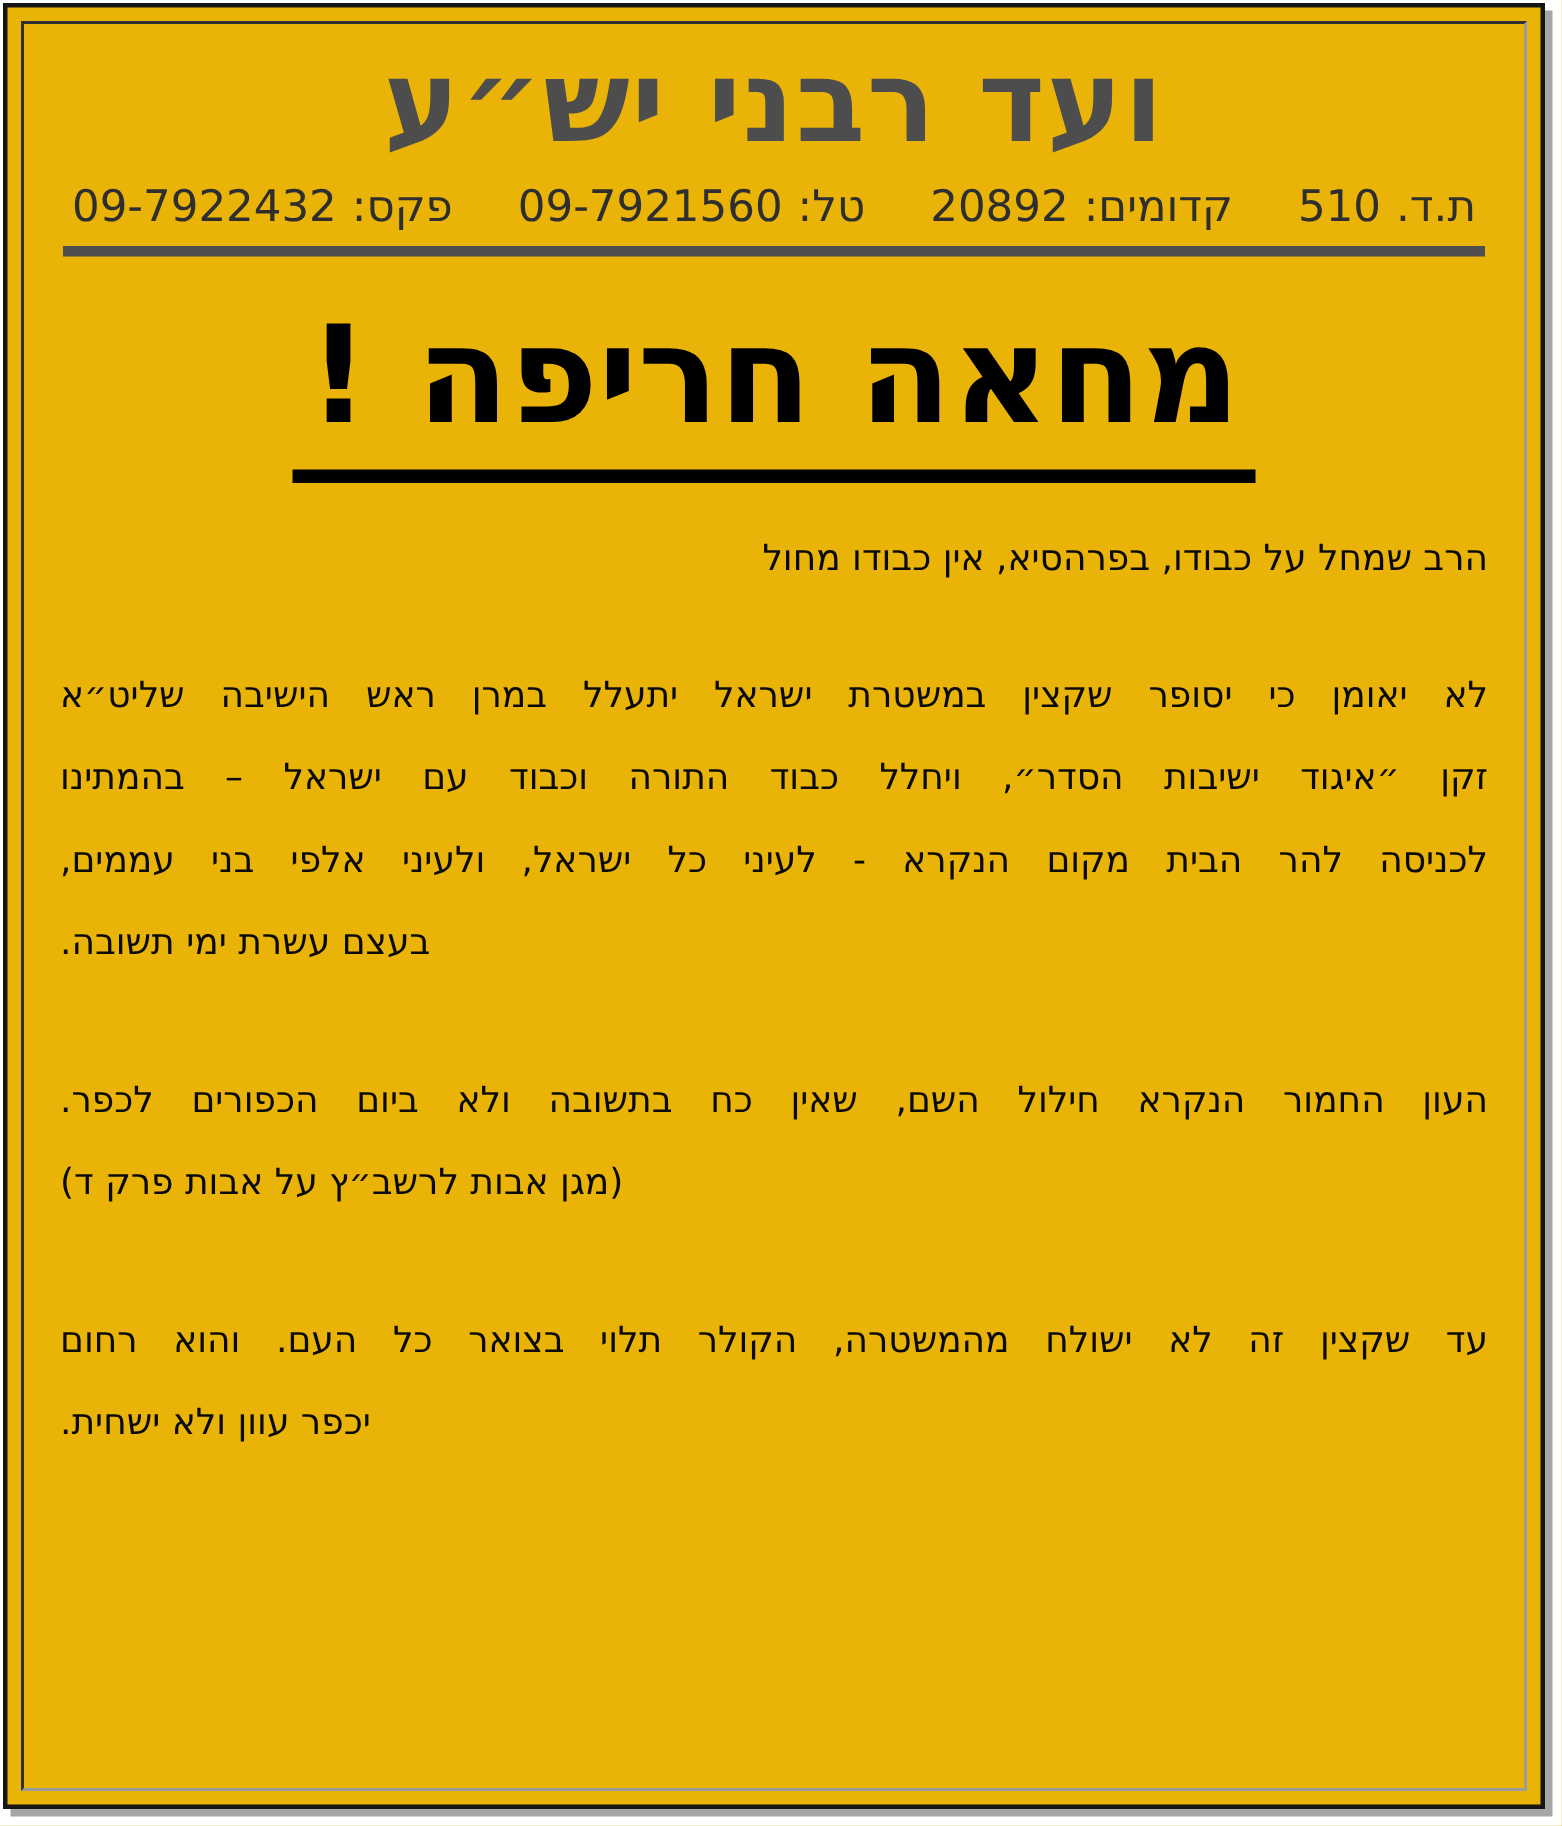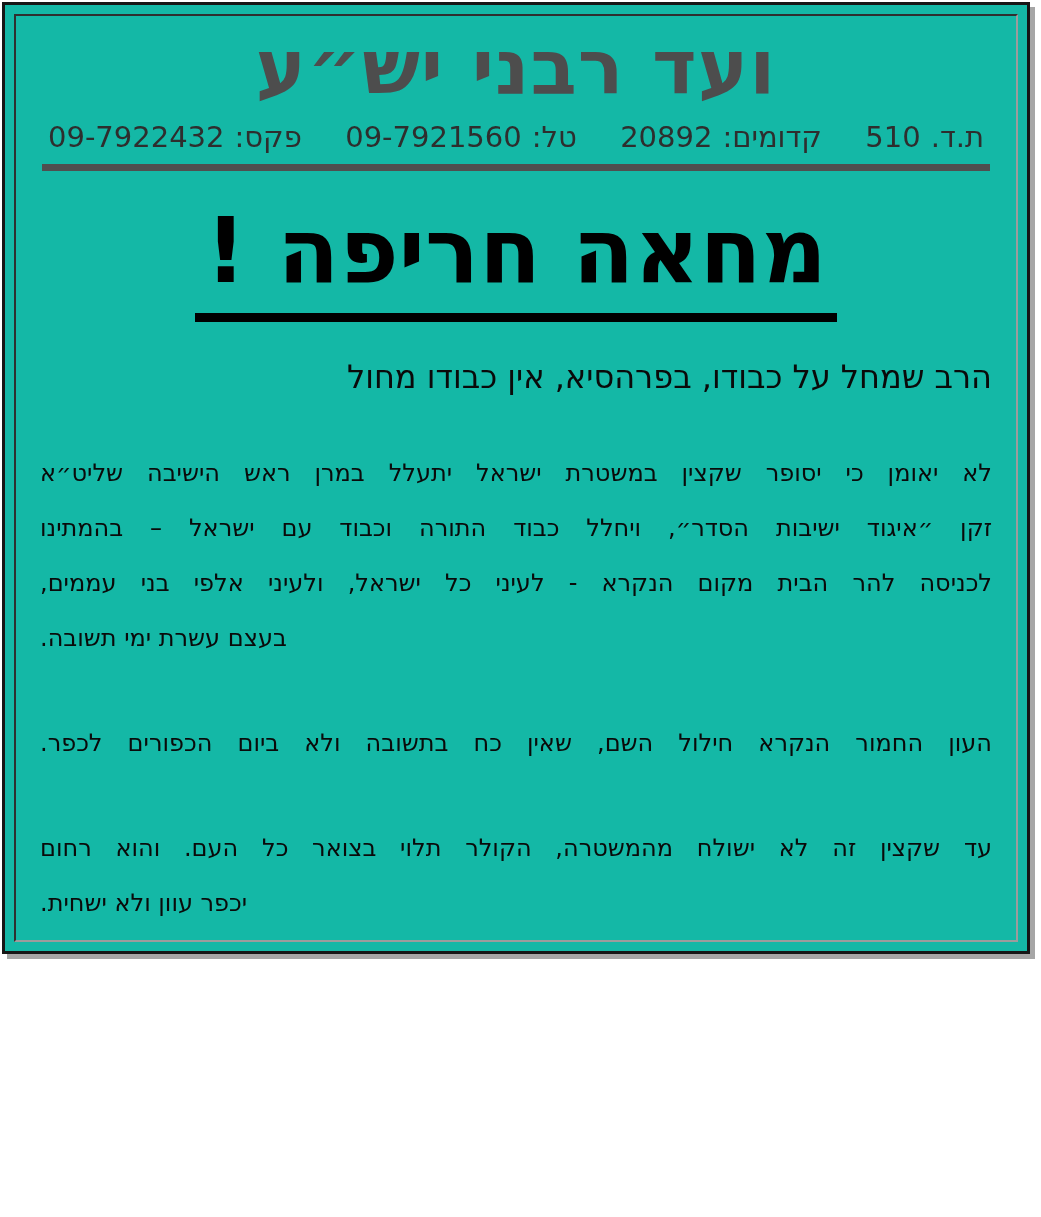--- a/index.html
+++ b/index.html
@@ -12,23 +12,23 @@
     width: 1041px;
     height: 1217px;
     position: relative;
     overflow: hidden;
   }
   .page {
     position: absolute;
     top: 2px;
     left: 2px;
     width: 1028px;
-    height: 952px;
+    height: 1204px;
     box-sizing: border-box;
-    background: #14b8a6;
+    background: #eab308;
     border: 3px solid #161616;
     box-shadow: 5px 5px 0 #a6a6a6;
   }
   .inner-frame {
     position: absolute;
     top: 9px;
     left: 9px;
     right: 9px;
     bottom: 9px;
     box-sizing: border-box;
@@ -75,21 +75,21 @@
     font-size: 90px;
     font-weight: bold;
     color: #000000;
     line-height: 1.02;
     border-bottom: 9px solid #000000;
     padding: 0 10px 16px 10px;
     text-align: center;
   }
   .opening-line {
     margin-top: 36px;
-    font-size: 32px;
+    font-size: 24px;
     color: #0a0a0a;
     text-align: right;
   }
   .para { margin-top: 50px; }
   .para-tight { }
   .line {
     font-size: 24px;
     line-height: 55px;
     color: #0a0a0a;
   }
@@ -139,20 +139,21 @@
 
       <div class="para">
         <div class="line j-full">לא יאומן כי יסופר שקצין במשטרת ישראל יתעלל במרן ראש הישיבה שליט״א</div>
         <div class="line j-full">זקן ״איגוד ישיבות הסדר״, ויחלל כבוד התורה וכבוד עם ישראל – בהמתינו</div>
         <div class="line j-full">לכניסה להר הבית מקום הנקרא - לעיני כל ישראל, ולעיני אלפי בני עממים,</div>
         <div class="line j-last">בעצם עשרת ימי תשובה.</div>
       </div>
 
       <div class="para-tight para">
         <div class="line j-full">העון החמור הנקרא חילול השם, שאין כח בתשובה ולא ביום הכפורים לכפר.</div>
+        <div class="line j-last">(מגן אבות לרשב״ץ על אבות פרק ד)</div>
       </div>
 
       <div class="para-tight para">
         <div class="line j-full">עד שקצין זה לא ישולח מהמשטרה, הקולר תלוי בצואר כל העם. והוא רחום</div>
         <div class="line j-last">יכפר עוון ולא ישחית.</div>
       </div>
     </main>
 
   </div>
 </div>

